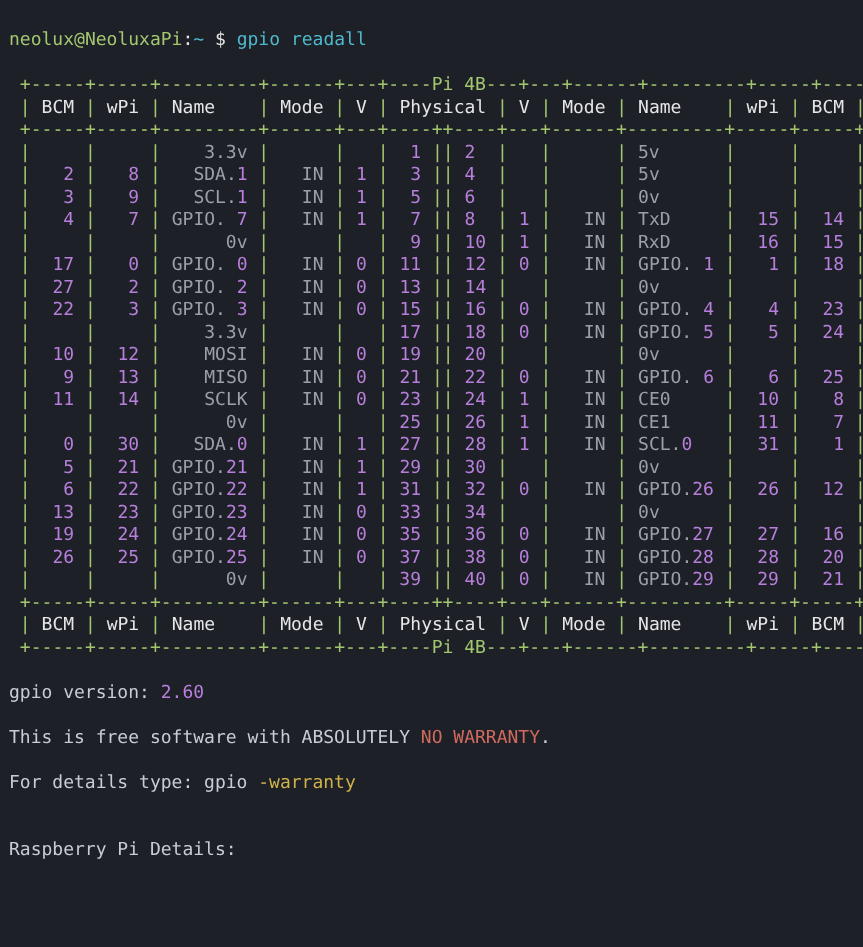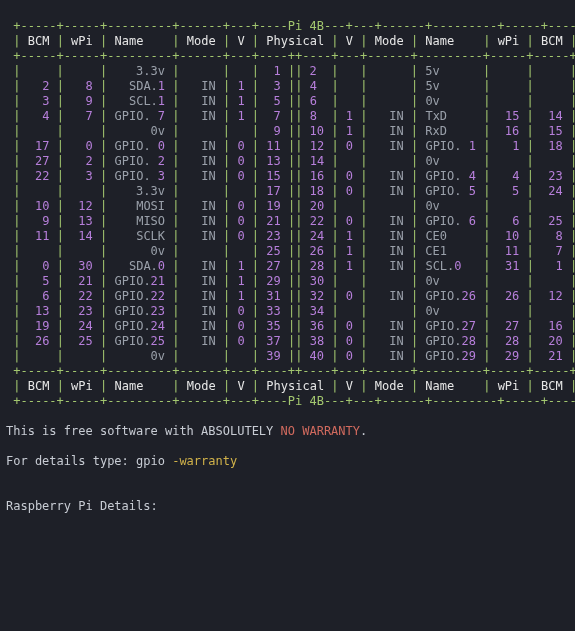--- a/index.html
+++ b/index.html
@@ -10,21 +10,23 @@
   .mg{color:#b77fdb;}   
   .yl{color:#d1b24a;margin-top:38px;}   
   .rd{color:#d16a5e;text-align:right;}   
   .dim{color:#9aa0aa;}
   .bordrow{color:#a3c76f;}
 </style>
 </head>
 <body>
 
 <div class="term">
+<div><span class="gr"><span>neolux</span>@<span>NeoluxaPi</span></span><span class="wh">:</span><span class="cy">~</span> <span class="wh">$</span> <span class="cy">gpio readall</span></div>
 <div id="table-block"><div class="bordrow"> <span class="gr">+</span><span class="gr">-----+-----+---------+------+---+----Pi&nbsp;4B---+---+------+---------+-----+-----</span></div><div> <span class="gr">|</span> <span class="wh">BCM</span> <span class="gr">|</span> <span class="wh">wPi</span> <span class="gr">|</span> <span class="wh">Name   </span> <span class="gr">|</span> <span class="wh">Mode</span> <span class="gr">|</span> <span class="wh">V</span> <span class="gr">|</span> <span class="wh">Physical</span> <span class="gr">|</span> <span class="wh">V</span> <span class="gr">|</span> <span class="wh">Mode</span> <span class="gr">|</span> <span class="wh">Name   </span> <span class="gr">|</span> <span class="wh">wPi</span> <span class="gr">|</span> <span class="wh">BCM</span> <span class="gr">|</span> </div><div class="bordrow"> <span class="gr">+</span><span class="gr">-----+-----+---------+------+---+----++----+---+------+---------+-----+-----</span><span class="gr">+</span></div><div> <span class="gr">|</span>     <span class="gr">|</span>     <span class="gr">|</span>    <span class="dim">3.3v</span> <span class="gr">|</span> <span class="dim">    </span> <span class="gr">|</span>   <span class="gr">|</span> <span class="mg"> 1</span> <span class="gr">||</span> <span class="mg">2 </span> <span class="gr">|</span>   <span class="gr">|</span> <span class="dim">    </span> <span class="gr">|</span> <span class="dim">5v</span>      <span class="gr">|</span>     <span class="gr">|</span>     <span class="gr">|</span> </div><div> <span class="gr">|</span> <span class="mg">  2</span> <span class="gr">|</span> <span class="mg">  8</span> <span class="gr">|</span>   <span class="dim">SDA.<span class="mg">1</span></span> <span class="gr">|</span> <span class="dim">  IN</span> <span class="gr">|</span> <span class="mg">1</span> <span class="gr">|</span> <span class="mg"> 3</span> <span class="gr">||</span> <span class="mg">4 </span> <span class="gr">|</span>   <span class="gr">|</span> <span class="dim">    </span> <span class="gr">|</span> <span class="dim">5v</span>      <span class="gr">|</span>     <span class="gr">|</span>     <span class="gr">|</span> </div><div> <span class="gr">|</span> <span class="mg">  3</span> <span class="gr">|</span> <span class="mg">  9</span> <span class="gr">|</span>   <span class="dim">SCL.<span class="mg">1</span></span> <span class="gr">|</span> <span class="dim">  IN</span> <span class="gr">|</span> <span class="mg">1</span> <span class="gr">|</span> <span class="mg"> 5</span> <span class="gr">||</span> <span class="mg">6 </span> <span class="gr">|</span>   <span class="gr">|</span> <span class="dim">    </span> <span class="gr">|</span> <span class="dim">0v</span>      <span class="gr">|</span>     <span class="gr">|</span>     <span class="gr">|</span> </div><div> <span class="gr">|</span> <span class="mg">  4</span> <span class="gr">|</span> <span class="mg">  7</span> <span class="gr">|</span> <span class="dim">GPIO. <span class="mg">7</span></span> <span class="gr">|</span> <span class="dim">  IN</span> <span class="gr">|</span> <span class="mg">1</span> <span class="gr">|</span> <span class="mg"> 7</span> <span class="gr">||</span> <span class="mg">8 </span> <span class="gr">|</span> <span class="mg">1</span> <span class="gr">|</span> <span class="dim">  IN</span> <span class="gr">|</span> <span class="dim">TxD</span>     <span class="gr">|</span> <span class="mg"> 15</span> <span class="gr">|</span> <span class="mg"> 14</span> <span class="gr">|</span> </div><div> <span class="gr">|</span>     <span class="gr">|</span>     <span class="gr">|</span>      <span class="dim">0v</span> <span class="gr">|</span> <span class="dim">    </span> <span class="gr">|</span>   <span class="gr">|</span> <span class="mg"> 9</span> <span class="gr">||</span> <span class="mg">10</span> <span class="gr">|</span> <span class="mg">1</span> <span class="gr">|</span> <span class="dim">  IN</span> <span class="gr">|</span> <span class="dim">RxD</span>     <span class="gr">|</span> <span class="mg"> 16</span> <span class="gr">|</span> <span class="mg"> 15</span> <span class="gr">|</span> </div><div> <span class="gr">|</span> <span class="mg"> 17</span> <span class="gr">|</span> <span class="mg">  0</span> <span class="gr">|</span> <span class="dim">GPIO. <span class="mg">0</span></span> <span class="gr">|</span> <span class="dim">  IN</span> <span class="gr">|</span> <span class="mg">0</span> <span class="gr">|</span> <span class="mg">11</span> <span class="gr">||</span> <span class="mg">12</span> <span class="gr">|</span> <span class="mg">0</span> <span class="gr">|</span> <span class="dim">  IN</span> <span class="gr">|</span> <span class="dim">GPIO. <span class="mg">1</span></span> <span class="gr">|</span> <span class="mg">  1</span> <span class="gr">|</span> <span class="mg"> 18</span> <span class="gr">|</span> </div><div> <span class="gr">|</span> <span class="mg"> 27</span> <span class="gr">|</span> <span class="mg">  2</span> <span class="gr">|</span> <span class="dim">GPIO. <span class="mg">2</span></span> <span class="gr">|</span> <span class="dim">  IN</span> <span class="gr">|</span> <span class="mg">0</span> <span class="gr">|</span> <span class="mg">13</span> <span class="gr">||</span> <span class="mg">14</span> <span class="gr">|</span>   <span class="gr">|</span> <span class="dim">    </span> <span class="gr">|</span> <span class="dim">0v</span>      <span class="gr">|</span>     <span class="gr">|</span>     <span class="gr">|</span> </div><div> <span class="gr">|</span> <span class="mg"> 22</span> <span class="gr">|</span> <span class="mg">  3</span> <span class="gr">|</span> <span class="dim">GPIO. <span class="mg">3</span></span> <span class="gr">|</span> <span class="dim">  IN</span> <span class="gr">|</span> <span class="mg">0</span> <span class="gr">|</span> <span class="mg">15</span> <span class="gr">||</span> <span class="mg">16</span> <span class="gr">|</span> <span class="mg">0</span> <span class="gr">|</span> <span class="dim">  IN</span> <span class="gr">|</span> <span class="dim">GPIO. <span class="mg">4</span></span> <span class="gr">|</span> <span class="mg">  4</span> <span class="gr">|</span> <span class="mg"> 23</span> <span class="gr">|</span> </div><div> <span class="gr">|</span>     <span class="gr">|</span>     <span class="gr">|</span>    <span class="dim">3.3v</span> <span class="gr">|</span> <span class="dim">    </span> <span class="gr">|</span>   <span class="gr">|</span> <span class="mg">17</span> <span class="gr">||</span> <span class="mg">18</span> <span class="gr">|</span> <span class="mg">0</span> <span class="gr">|</span> <span class="dim">  IN</span> <span class="gr">|</span> <span class="dim">GPIO. <span class="mg">5</span></span> <span class="gr">|</span> <span class="mg">  5</span> <span class="gr">|</span> <span class="mg"> 24</span> <span class="gr">|</span> </div><div> <span class="gr">|</span> <span class="mg"> 10</span> <span class="gr">|</span> <span class="mg"> 12</span> <span class="gr">|</span>    <span class="dim">MOSI</span> <span class="gr">|</span> <span class="dim">  IN</span> <span class="gr">|</span> <span class="mg">0</span> <span class="gr">|</span> <span class="mg">19</span> <span class="gr">||</span> <span class="mg">20</span> <span class="gr">|</span>   <span class="gr">|</span> <span class="dim">    </span> <span class="gr">|</span> <span class="dim">0v</span>      <span class="gr">|</span>     <span class="gr">|</span>     <span class="gr">|</span> </div><div> <span class="gr">|</span> <span class="mg">  9</span> <span class="gr">|</span> <span class="mg"> 13</span> <span class="gr">|</span>    <span class="dim">MISO</span> <span class="gr">|</span> <span class="dim">  IN</span> <span class="gr">|</span> <span class="mg">0</span> <span class="gr">|</span> <span class="mg">21</span> <span class="gr">||</span> <span class="mg">22</span> <span class="gr">|</span> <span class="mg">0</span> <span class="gr">|</span> <span class="dim">  IN</span> <span class="gr">|</span> <span class="dim">GPIO. <span class="mg">6</span></span> <span class="gr">|</span> <span class="mg">  6</span> <span class="gr">|</span> <span class="mg"> 25</span> <span class="gr">|</span> </div><div> <span class="gr">|</span> <span class="mg"> 11</span> <span class="gr">|</span> <span class="mg"> 14</span> <span class="gr">|</span>    <span class="dim">SCLK</span> <span class="gr">|</span> <span class="dim">  IN</span> <span class="gr">|</span> <span class="mg">0</span> <span class="gr">|</span> <span class="mg">23</span> <span class="gr">||</span> <span class="mg">24</span> <span class="gr">|</span> <span class="mg">1</span> <span class="gr">|</span> <span class="dim">  IN</span> <span class="gr">|</span> <span class="dim">CE0</span>     <span class="gr">|</span> <span class="mg"> 10</span> <span class="gr">|</span> <span class="mg">  8</span> <span class="gr">|</span> </div><div> <span class="gr">|</span>     <span class="gr">|</span>     <span class="gr">|</span>      <span class="dim">0v</span> <span class="gr">|</span> <span class="dim">    </span> <span class="gr">|</span>   <span class="gr">|</span> <span class="mg">25</span> <span class="gr">||</span> <span class="mg">26</span> <span class="gr">|</span> <span class="mg">1</span> <span class="gr">|</span> <span class="dim">  IN</span> <span class="gr">|</span> <span class="dim">CE1</span>     <span class="gr">|</span> <span class="mg"> 11</span> <span class="gr">|</span> <span class="mg">  7</span> <span class="gr">|</span> </div><div> <span class="gr">|</span> <span class="mg">  0</span> <span class="gr">|</span> <span class="mg"> 30</span> <span class="gr">|</span>   <span class="dim">SDA.<span class="mg">0</span></span> <span class="gr">|</span> <span class="dim">  IN</span> <span class="gr">|</span> <span class="mg">1</span> <span class="gr">|</span> <span class="mg">27</span> <span class="gr">||</span> <span class="mg">28</span> <span class="gr">|</span> <span class="mg">1</span> <span class="gr">|</span> <span class="dim">  IN</span> <span class="gr">|</span> <span class="dim">SCL.<span class="mg">0</span></span>   <span class="gr">|</span> <span class="mg"> 31</span> <span class="gr">|</span> <span class="mg">  1</span> <span class="gr">|</span> </div><div> <span class="gr">|</span> <span class="mg">  5</span> <span class="gr">|</span> <span class="mg"> 21</span> <span class="gr">|</span> <span class="dim">GPIO.<span class="mg">21</span></span> <span class="gr">|</span> <span class="dim">  IN</span> <span class="gr">|</span> <span class="mg">1</span> <span class="gr">|</span> <span class="mg">29</span> <span class="gr">||</span> <span class="mg">30</span> <span class="gr">|</span>   <span class="gr">|</span> <span class="dim">    </span> <span class="gr">|</span> <span class="dim">0v</span>      <span class="gr">|</span>     <span class="gr">|</span>     <span class="gr">|</span> </div><div> <span class="gr">|</span> <span class="mg">  6</span> <span class="gr">|</span> <span class="mg"> 22</span> <span class="gr">|</span> <span class="dim">GPIO.<span class="mg">22</span></span> <span class="gr">|</span> <span class="dim">  IN</span> <span class="gr">|</span> <span class="mg">1</span> <span class="gr">|</span> <span class="mg">31</span> <span class="gr">||</span> <span class="mg">32</span> <span class="gr">|</span> <span class="mg">0</span> <span class="gr">|</span> <span class="dim">  IN</span> <span class="gr">|</span> <span class="dim">GPIO.<span class="mg">26</span></span> <span class="gr">|</span> <span class="mg"> 26</span> <span class="gr">|</span> <span class="mg"> 12</span> <span class="gr">|</span> </div><div> <span class="gr">|</span> <span class="mg"> 13</span> <span class="gr">|</span> <span class="mg"> 23</span> <span class="gr">|</span> <span class="dim">GPIO.<span class="mg">23</span></span> <span class="gr">|</span> <span class="dim">  IN</span> <span class="gr">|</span> <span class="mg">0</span> <span class="gr">|</span> <span class="mg">33</span> <span class="gr">||</span> <span class="mg">34</span> <span class="gr">|</span>   <span class="gr">|</span> <span class="dim">    </span> <span class="gr">|</span> <span class="dim">0v</span>      <span class="gr">|</span>     <span class="gr">|</span>     <span class="gr">|</span> </div><div> <span class="gr">|</span> <span class="mg"> 19</span> <span class="gr">|</span> <span class="mg"> 24</span> <span class="gr">|</span> <span class="dim">GPIO.<span class="mg">24</span></span> <span class="gr">|</span> <span class="dim">  IN</span> <span class="gr">|</span> <span class="mg">0</span> <span class="gr">|</span> <span class="mg">35</span> <span class="gr">||</span> <span class="mg">36</span> <span class="gr">|</span> <span class="mg">0</span> <span class="gr">|</span> <span class="dim">  IN</span> <span class="gr">|</span> <span class="dim">GPIO.<span class="mg">27</span></span> <span class="gr">|</span> <span class="mg"> 27</span> <span class="gr">|</span> <span class="mg"> 16</span> <span class="gr">|</span> </div><div> <span class="gr">|</span> <span class="mg"> 26</span> <span class="gr">|</span> <span class="mg"> 25</span> <span class="gr">|</span> <span class="dim">GPIO.<span class="mg">25</span></span> <span class="gr">|</span> <span class="dim">  IN</span> <span class="gr">|</span> <span class="mg">0</span> <span class="gr">|</span> <span class="mg">37</span> <span class="gr">||</span> <span class="mg">38</span> <span class="gr">|</span> <span class="mg">0</span> <span class="gr">|</span> <span class="dim">  IN</span> <span class="gr">|</span> <span class="dim">GPIO.<span class="mg">28</span></span> <span class="gr">|</span> <span class="mg"> 28</span> <span class="gr">|</span> <span class="mg"> 20</span> <span class="gr">|</span> </div><div> <span class="gr">|</span>     <span class="gr">|</span>     <span class="gr">|</span>      <span class="dim">0v</span> <span class="gr">|</span> <span class="dim">    </span> <span class="gr">|</span>   <span class="gr">|</span> <span class="mg">39</span> <span class="gr">||</span> <span class="mg">40</span> <span class="gr">|</span> <span class="mg">0</span> <span class="gr">|</span> <span class="dim">  IN</span> <span class="gr">|</span> <span class="dim">GPIO.<span class="mg">29</span></span> <span class="gr">|</span> <span class="mg"> 29</span> <span class="gr">|</span> <span class="mg"> 21</span> <span class="gr">|</span> </div><div class="bordrow"> <span class="gr">+</span><span class="gr">-----+-----+---------+------+---+----++----+---+------+---------+-----+-----</span><span class="gr">+</span></div><div> <span class="gr">|</span> <span class="wh">BCM</span> <span class="gr">|</span> <span class="wh">wPi</span> <span class="gr">|</span> <span class="wh">Name   </span> <span class="gr">|</span> <span class="wh">Mode</span> <span class="gr">|</span> <span class="wh">V</span> <span class="gr">|</span> <span class="wh">Physical</span> <span class="gr">|</span> <span class="wh">V</span> <span class="gr">|</span> <span class="wh">Mode</span> <span class="gr">|</span> <span class="wh">Name   </span> <span class="gr">|</span> <span class="wh">wPi</span> <span class="gr">|</span> <span class="wh">BCM</span> <span class="gr">|</span> </div><div class="bordrow"> <span class="gr">+</span><span class="gr">-----+-----+---------+------+---+----Pi&nbsp;4B---+---+------+---------+-----+-----</span></div></div>
+<div><span>gpio version: </span><span class="mg">2.60</span></div>
 <div><span>This is free software with ABSOLUTELY </span><span class="rd">NO WARRANTY</span><span>.</span></div>
 <div><span>For details type: gpio </span><span class="yl">-warranty</span></div>
 <div></div>
 <div>Raspberry Pi Details:</div>
 
 
 
 
 
 </div>

